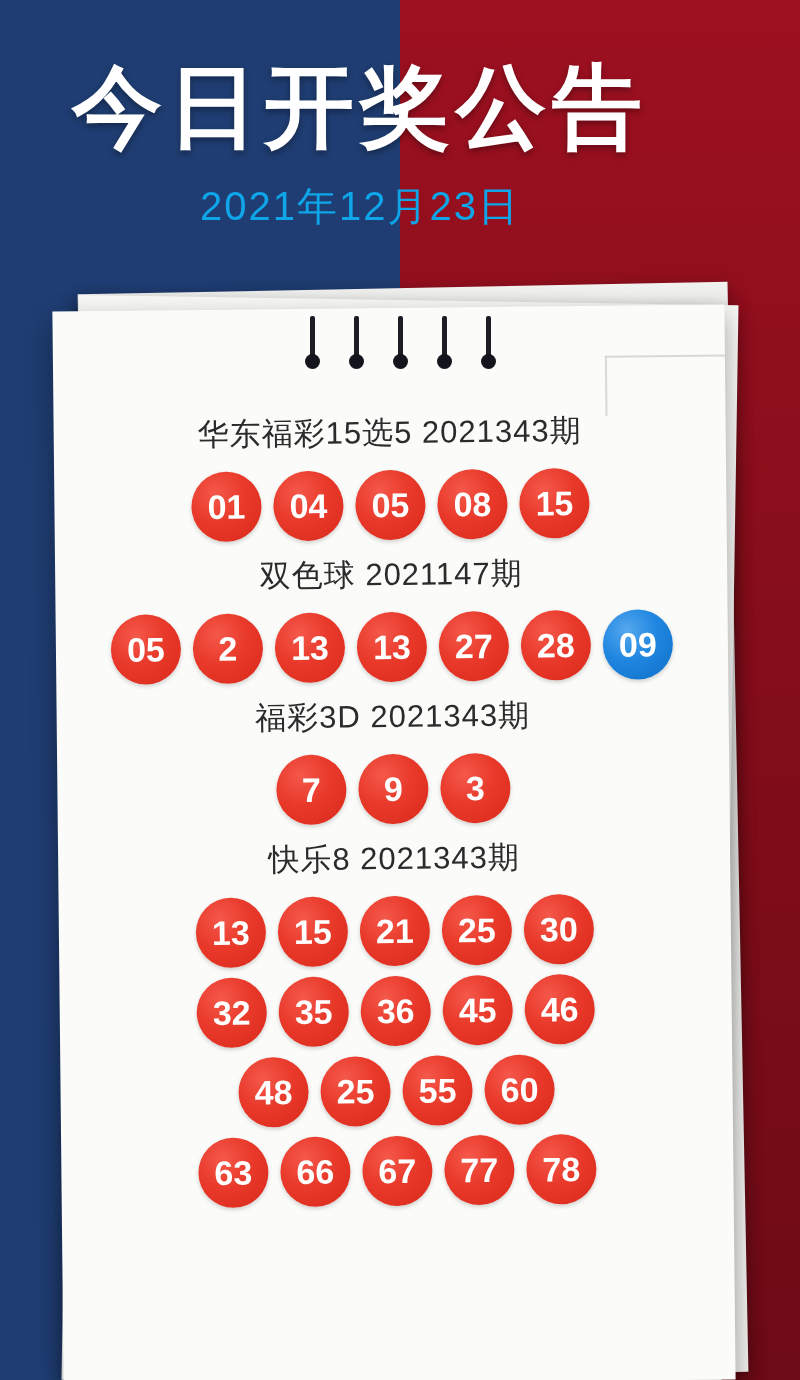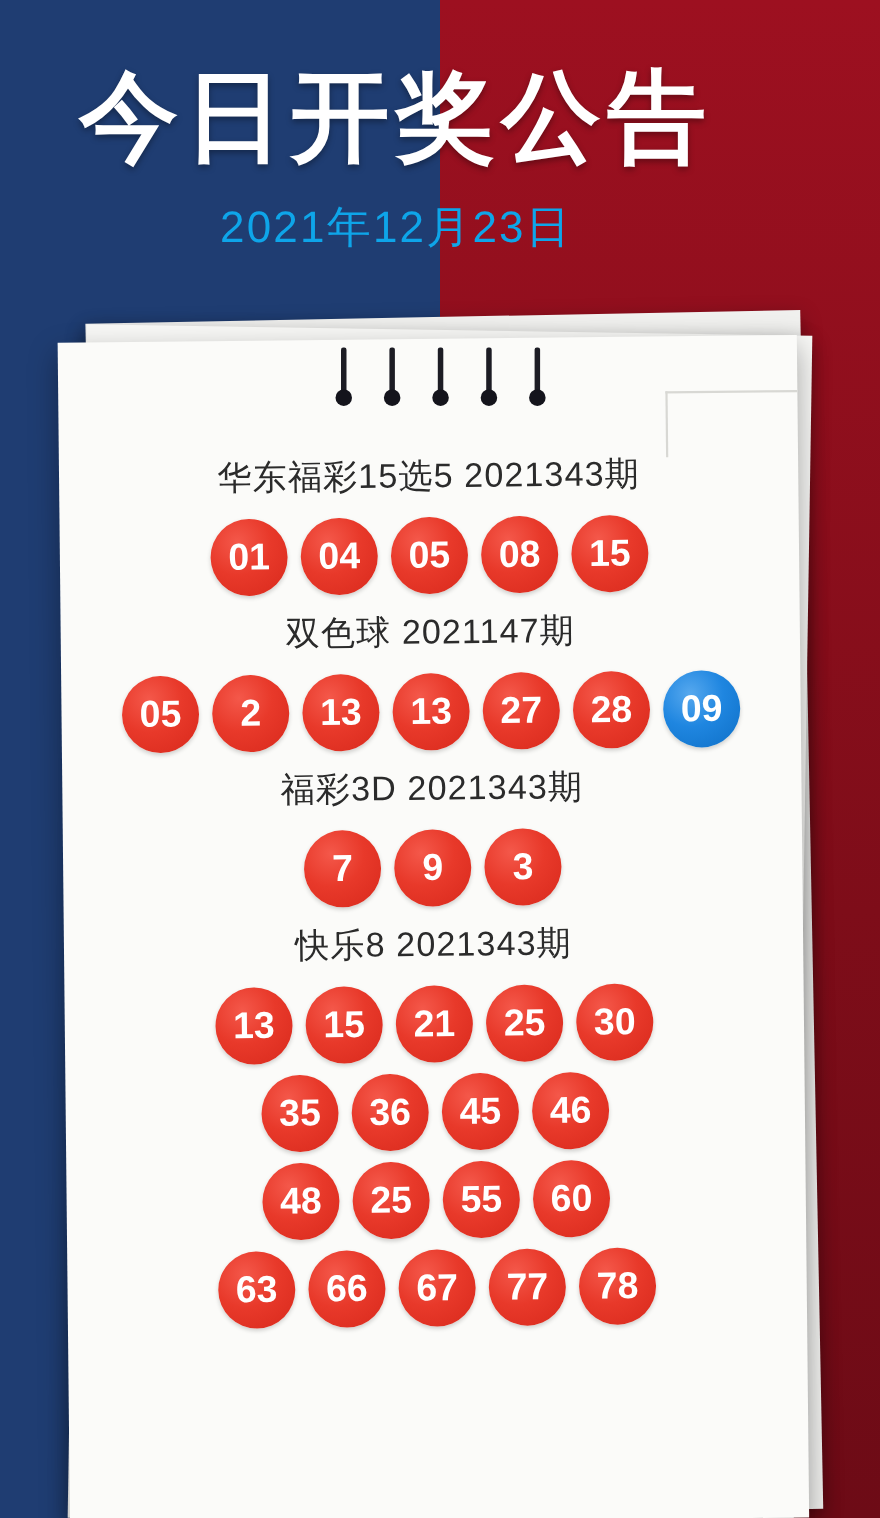--- a/index.html
+++ b/index.html
@@ -189,20 +189,21 @@
       <div class="game">
         <div class="game-title">快乐8 2021343期</div>
         <div class="balls-row">
           <div class="ball">13</div>
           <div class="ball">15</div>
           <div class="ball">21</div>
           <div class="ball">25</div>
           <div class="ball">30</div>
         </div>
         <div class="balls-row">
+          <div class="ball">32</div>
           <div class="ball">35</div>
           <div class="ball">36</div>
           <div class="ball">45</div>
           <div class="ball">46</div>
         </div>
         <div class="balls-row">
           <div class="ball">48</div>
           <div class="ball">25</div>
           <div class="ball">55</div>
           <div class="ball">60</div>

